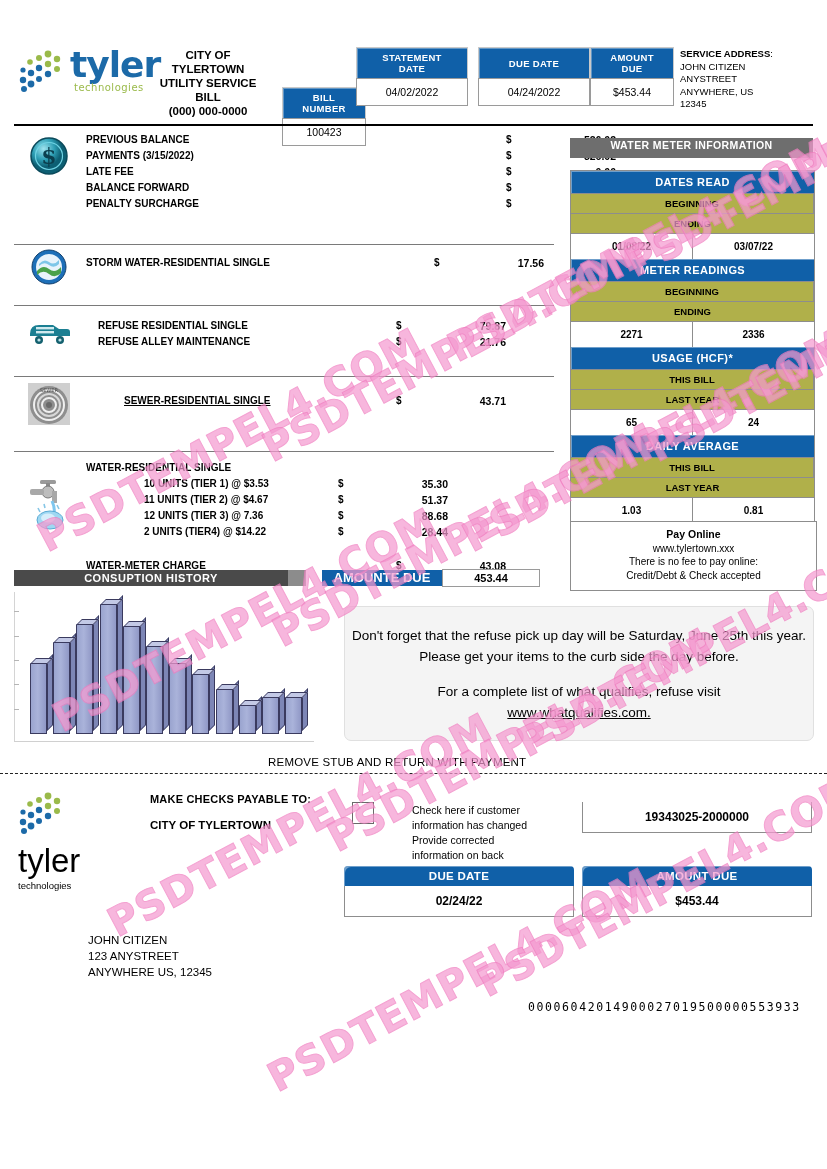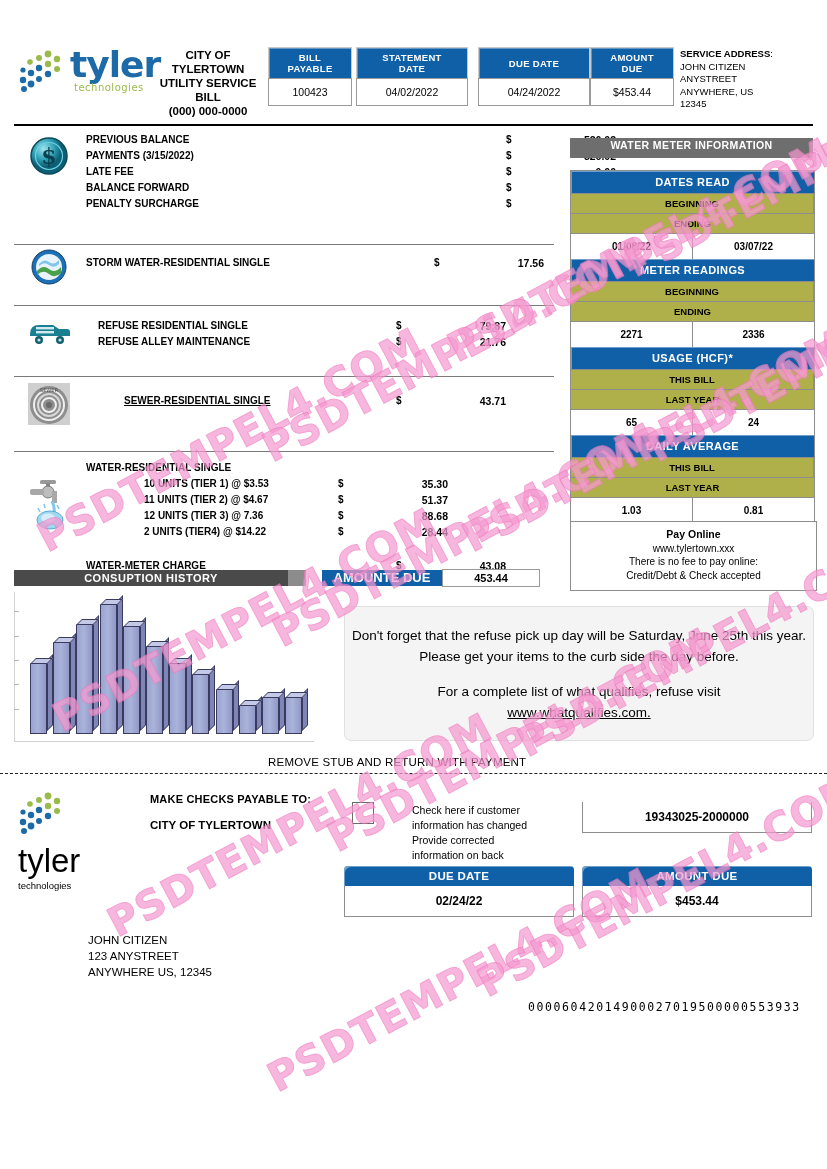--- a/index.html
+++ b/index.html
@@ -188,24 +188,24 @@
       <div class="sub">technologies</div>
     </div>
 
     <div class="city">
       <div>CITY OF</div>
       <div>TYLERTOWN</div>
       <div>UTILITY SERVICE BILL</div>
       <div>(000) 000-0000</div>
     </div>
 
-    <div class="hbox" style="left:268px;">
+    <div class="hbox" style="left:282px;margin-top:40px;">
       <div class="cap">
         <div>BILL</div>
-          <div>PAYABLE</div>
+          <div>NUMBER</div>
       </div>
       <div class="val">100423</div>
     </div>
 
     <div class="hbox wide" style="left:356px;">
       <div class="cap">
         <div>STATEMENT</div>
           <div>DATE</div>
       </div>
       <div class="val">04/02/2022</div>

